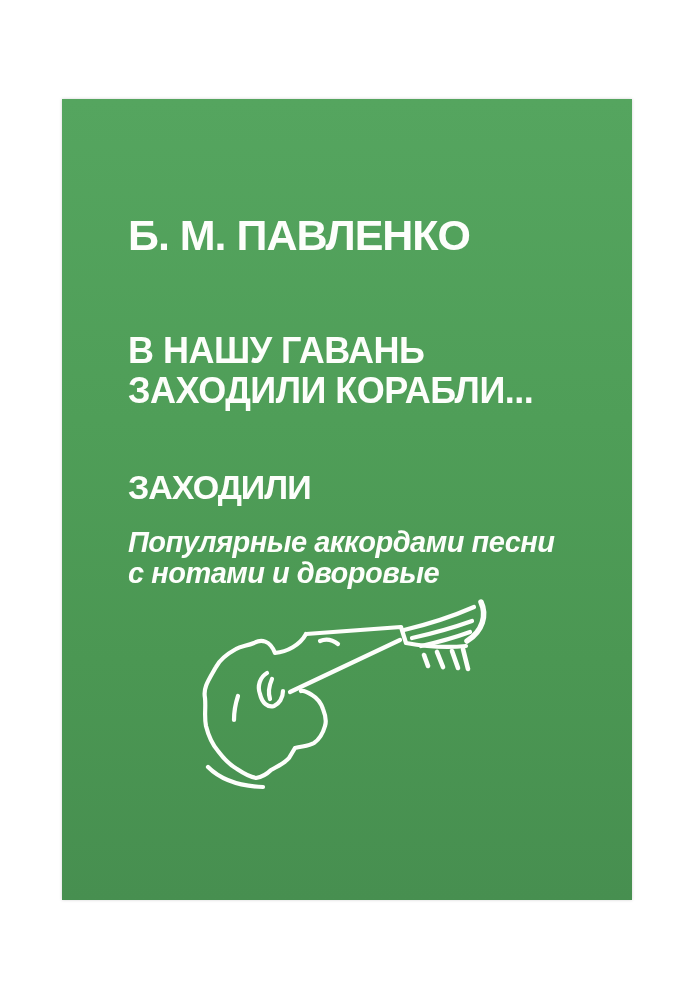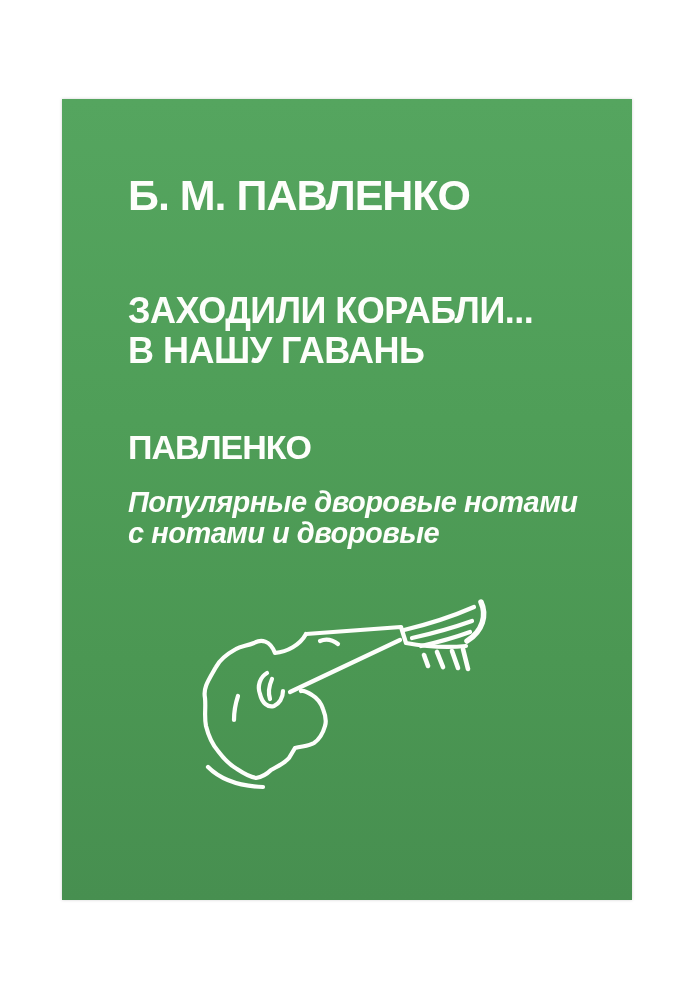--- a/index.html
+++ b/index.html
@@ -29,20 +29,21 @@
     box-shadow: 0 0 3px rgba(0,0,0,0.18);
     color: #fdfefb;
   }
   .cover .txt {
     position: absolute;
     left: 66px;
     right: 30px;
     color: #fdfefb;
     font-weight: bold;
     white-space: nowrap;
+    margin-top: 40px;
   }
   .author {
     top: 74px;
     font-size: 43px;
     line-height: 45px;
     letter-spacing: -1px;
   }
   .title {
     top: 192px;
     font-size: 36px;
@@ -85,28 +86,28 @@
 </style>
 </head>
 <body>
 
 <div class="page">
   <div class="cover">
 
     <div class="txt author">Б. М. ПАВЛЕНКО</div>
 
     <div class="txt title">
+      <div>В НАШУ ГАВАНЬ</div>
       <div>ЗАХОДИЛИ КОРАБЛИ...</div>
-      <div>В НАШУ ГАВАНЬ</div>
     </div>
 
-    <div class="txt heading">ПАВЛЕНКО</div>
+    <div class="txt heading">ЗАХОДИЛИ</div>
 
     <div class="txt subtitle">
-      <div>Популярные дворовые нотами</div>
+      <div>Популярные аккордами песни</div>
       <div>с нотами и дворовые</div>
     </div>
 
     <svg class="guitar" viewBox="0 0 300 200" aria-hidden="true">
 
       <path d="M116,39 C110,50 97,57 85,58 C80,45 71,44 64,48 C57,51 51,51 46,54
            C37,59 30,64 26,72 C18,86 13,93 15,103 C16,113 14,121 16,131
            C19,143 22,149 28,156 C34,164 40,170 47,174 C53,178 60,182 66,183
            C72,182 77,179 81,175 C88,171 95,168 99,163 L105,153
            C113,151 119,151 124,148 C130,144 133,138 135,131 C137,125 135,119 133,114

